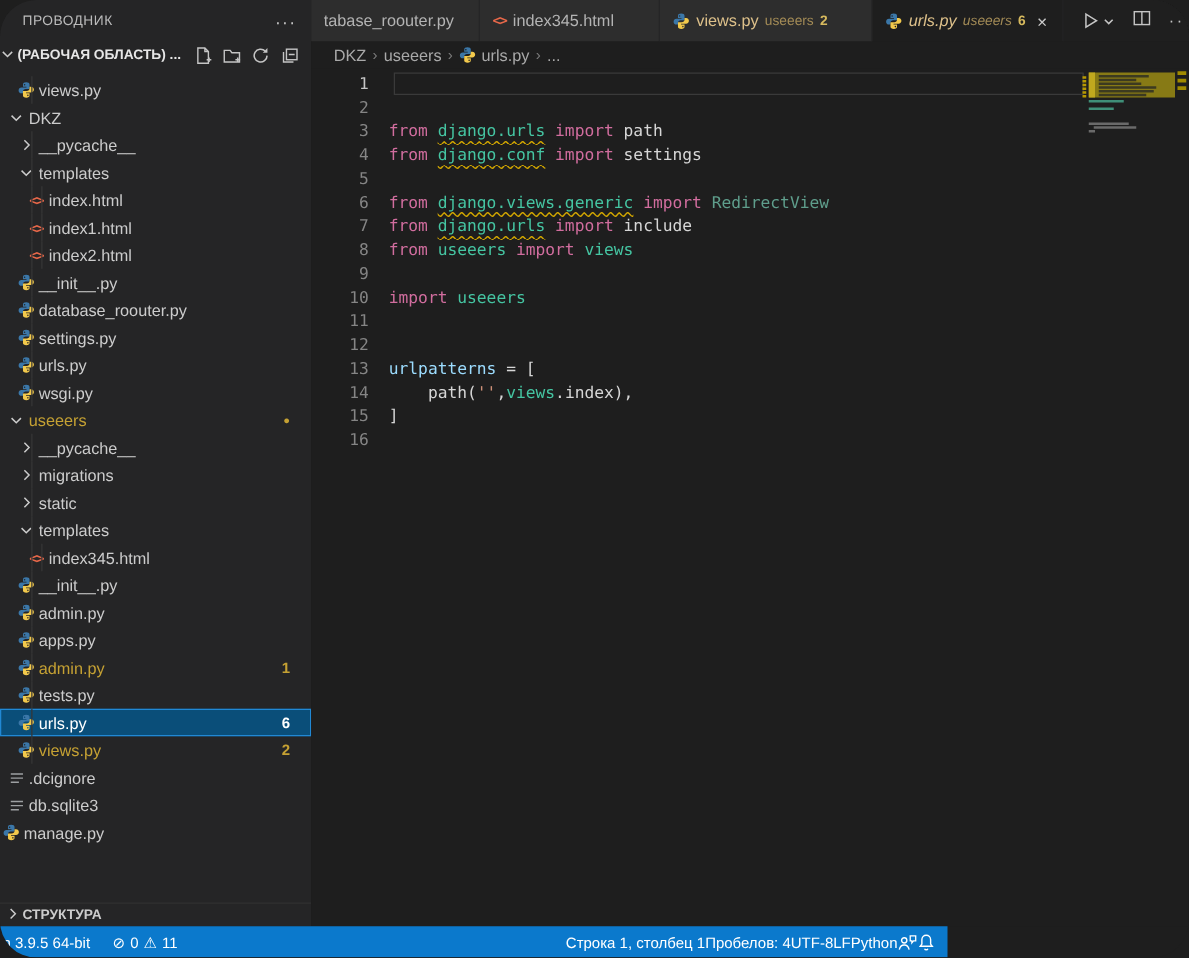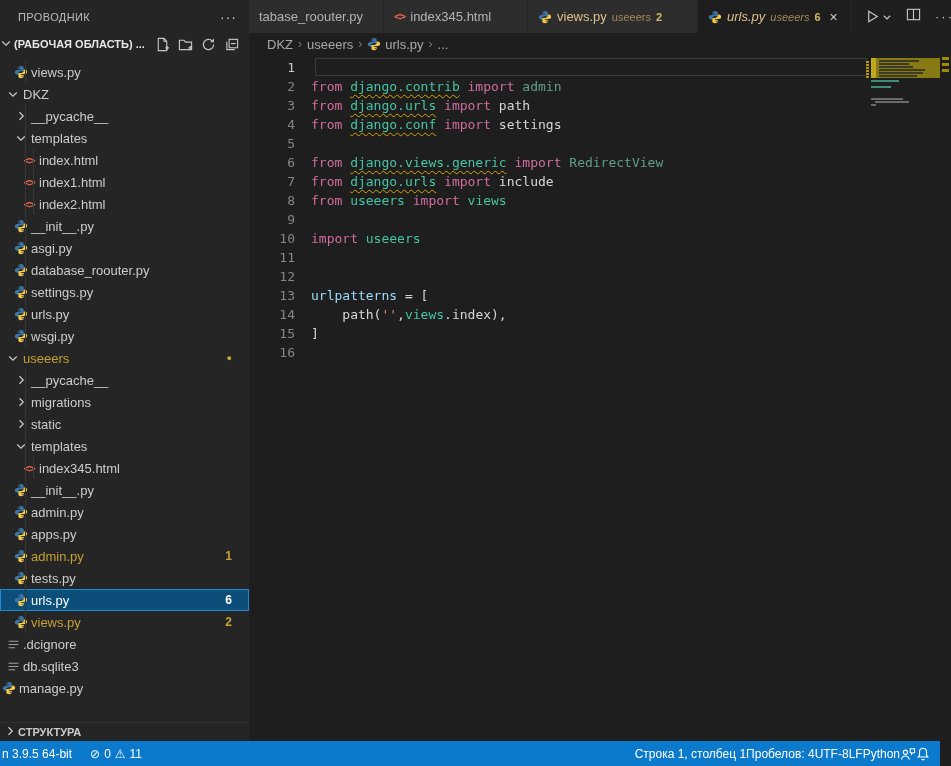--- a/index.html
+++ b/index.html
@@ -1,18 +1,18 @@
 <!DOCTYPE html>
 <html><head>
 <meta charset="utf-8">
 <style>
   * { margin:0; padding:0; box-sizing:border-box; }
   html,body { background:#1e1e1e; }
   body { font-family:"Liberation Sans","DejaVu Sans",sans-serif; }
-  .app { position:relative; width:951px; height:766px; background:#1e1e1e; overflow:hidden; cursor:default; }
+  .app { position:relative; width:951px; height:766px; background:#1e1e1e; overflow:hidden; cursor:default;border-radius:29px; }
 
   
   .sidebar { position:absolute; left:0; top:0; width:249px; height:741px; background:#252526; color:#cccccc; overflow:hidden; }
   .sb-title-row { height:33px; display:flex; align-items:center; padding:0 12px 0 18px; }
   .sb-title { font-size:11px; letter-spacing:.4px; color:#bbbbbb; }
   .sb-title-row .more { margin-left:auto; color:#c5c5c5; font-size:14px; letter-spacing:1px; }
   .sb-section-row { height:22px; display:flex; align-items:center; padding:0 10px 0 0; font-weight:bold; font-size:11px; color:#e7e7e7; }
   .sb-section-row .lbl { margin-left:2px; white-space:nowrap; overflow:hidden; }
   .sb-actions { margin-left:auto; display:flex; gap:8px; align-items:center; }
   .sb-actions svg { display:block; }
@@ -65,21 +65,21 @@
   .minimap { position:absolute; top:3px; right:11px; width:69px; height:120px; }
   .mm-warnblock { position:absolute; left:0; top:0; width:69px; height:20px; background:#877a15; }
   .mm-warnblock .lcol { position:absolute; left:0; top:0; width:5px; height:20px; background:#c0a81e; }
   .mm-dash { position:absolute; height:2px; background:#3c3a20; }
   .mm-line { position:absolute; height:2px; }
   .mm-deco { position:absolute; left:-5px; width:3px; height:2px; background:#b89900; }
   .ruler { position:absolute; top:0; right:0; width:11px; height:686px; }
   .ruler .mark { position:absolute; left:2px; width:7px; height:3px; background:#a08a00; }
 
   
-  .statusbar { position:absolute; left:0; bottom:0; width:940px; height:25px; background:#0b79cc; color:#ffffff; display:flex; align-items:center; font-size:12px; }
+  .statusbar { position:absolute; left:0; bottom:0; width:758px; height:25px; background:#0b79cc; color:#ffffff; display:flex; align-items:center; font-size:12px; }
   .sb-left, .sb-right { display:flex; align-items:center; height:100%; }
   .sb-left { padding-left:2px; gap:18px; }
   .sb-right { margin-left:auto; padding-right:10px; }
   .sitem { display:flex; align-items:center; gap:4px; white-space:nowrap; }
   .sicon { font-size:12px; }
   .statusbar svg { display:block; }
 </style>
 </head>
 <body>
 
@@ -195,30 +195,20 @@
           <span class="lbl">__init__.py</span>
         </div>
         <div class="trow" style="padding-left: 12px;">
           <span class="guide" style="left:25px"></span>
           <span class="slot">
             <svg width="14" height="14" viewBox="0 0 16 16">
               <path fill="#3b77a8" d="M7.9 1C6 1 5 1.8 5 3v2h3.2v.8H3.6C2.1 5.8 1 6.9 1 8.4S2.1 11 3.6 11H5V9.3C5 7.9 6.1 7 7.5 7H11V3c0-1.2-1.1-2-3.1-2zM6.5 2.4a.7.7 0 110 1.4.7.7 0 010-1.4z"></path>
               <path fill="#f2c94c" d="M8.1 15c1.9 0 2.9-.8 2.9-2v-2H7.8v-.8h4.6c1.5 0 2.6-1.1 2.6-2.6S13.9 5 12.4 5H11v1.7C11 8.1 9.9 9 8.5 9H5v4c0 1.2 1.1 2 3.1 2zm1.4-1.4a.7.7 0 110-1.4.7.7 0 010 1.4z"></path>
             </svg>
           </span>
-          <span class="lbl">asgi.py</span>
-        </div>
-        <div class="trow" style="padding-left: 12px;">
-          <span class="guide" style="left:25px"></span>
-          <span class="slot">
-            <svg width="14" height="14" viewBox="0 0 16 16">
-              <path fill="#3b77a8" d="M7.9 1C6 1 5 1.8 5 3v2h3.2v.8H3.6C2.1 5.8 1 6.9 1 8.4S2.1 11 3.6 11H5V9.3C5 7.9 6.1 7 7.5 7H11V3c0-1.2-1.1-2-3.1-2zM6.5 2.4a.7.7 0 110 1.4.7.7 0 010-1.4z"></path>
-              <path fill="#f2c94c" d="M8.1 15c1.9 0 2.9-.8 2.9-2v-2H7.8v-.8h4.6c1.5 0 2.6-1.1 2.6-2.6S13.9 5 12.4 5H11v1.7C11 8.1 9.9 9 8.5 9H5v4c0 1.2 1.1 2 3.1 2zm1.4-1.4a.7.7 0 110-1.4.7.7 0 010 1.4z"></path>
-            </svg>
-          </span>
           <span class="lbl">database_roouter.py</span>
         </div>
         <div class="trow" style="padding-left: 12px;">
           <span class="guide" style="left:25px"></span>
           <span class="slot">
             <svg width="14" height="14" viewBox="0 0 16 16">
               <path fill="#3b77a8" d="M7.9 1C6 1 5 1.8 5 3v2h3.2v.8H3.6C2.1 5.8 1 6.9 1 8.4S2.1 11 3.6 11H5V9.3C5 7.9 6.1 7 7.5 7H11V3c0-1.2-1.1-2-3.1-2zM6.5 2.4a.7.7 0 110 1.4.7.7 0 010-1.4z"></path>
               <path fill="#f2c94c" d="M8.1 15c1.9 0 2.9-.8 2.9-2v-2H7.8v-.8h4.6c1.5 0 2.6-1.1 2.6-2.6S13.9 5 12.4 5H11v1.7C11 8.1 9.9 9 8.5 9H5v4c0 1.2 1.1 2 3.1 2zm1.4-1.4a.7.7 0 110-1.4.7.7 0 010 1.4z"></path>
             </svg>
           </span>
@@ -485,21 +475,20 @@
       </div>
     <div class="code-wrap">
       <div id="code">
           <div class="cline cur">
             <span class="num">1</span>
             <span class="content"></span>
             <span class="curbox"></span>
           </div>
           <div class="cline">
             <span class="num">2</span>
-            <span class="content"><span class="tk-kw">from </span><span class="tk-modu">django.contrib</span><span class="tk-kw"> import </span><span class="tk-dim">admin</span></span>
           </div>
           <div class="cline">
             <span class="num">3</span>
             <span class="content"><span class="tk-kw">from </span><span class="tk-modu">django.urls</span><span class="tk-kw"> import </span><span class="tk-plain">path</span></span>
           </div>
           <div class="cline">
             <span class="num">4</span>
             <span class="content"><span class="tk-kw">from </span><span class="tk-modu">django.conf</span><span class="tk-kw"> import </span><span class="tk-plain">settings</span></span>
           </div>
           <div class="cline">

